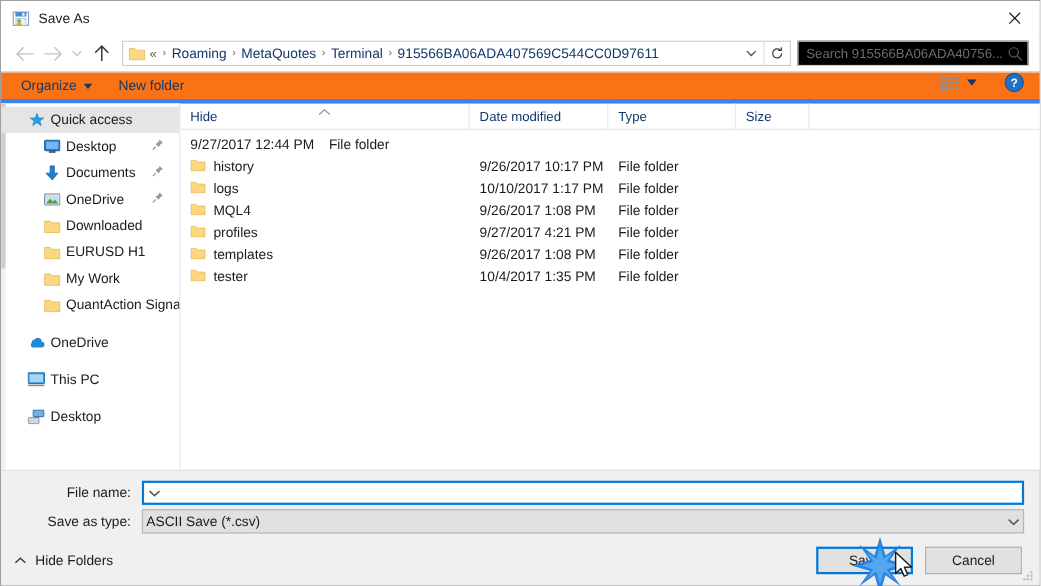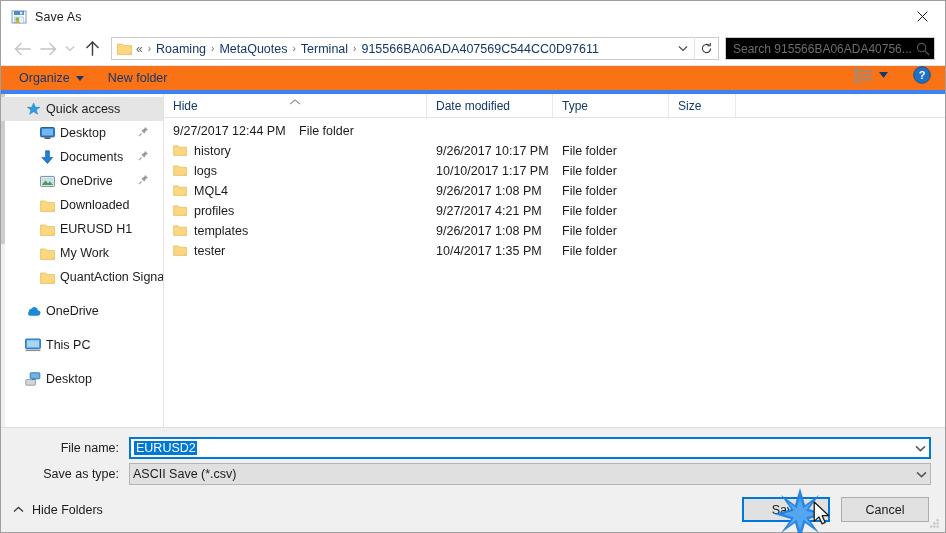--- a/index.html
+++ b/index.html
@@ -660,21 +660,20 @@
           <div class="cell size"></div>
         </div>
       </div>
     </div>
   </div>
 
   <div class="form-area">
     <div class="form-row">
       <span class="form-label">File name:</span>
       <div class="combo focused">
-        <span class="combo-value"><span class="sel">EURUSD2</span></span>
         <span class="combo-caret">
           <svg width="11" height="7" viewBox="0 0 11 7">
               <path d="M1 1.4 L5.5 5.6 L10 1.4" stroke="#5a5a5a" stroke-width="1.5" fill="none"></path>
             </svg>
         </span>
       </div>
     </div>
     <div class="form-row">
       <span class="form-label">Save as type:</span>
       <div class="combo readonly">

